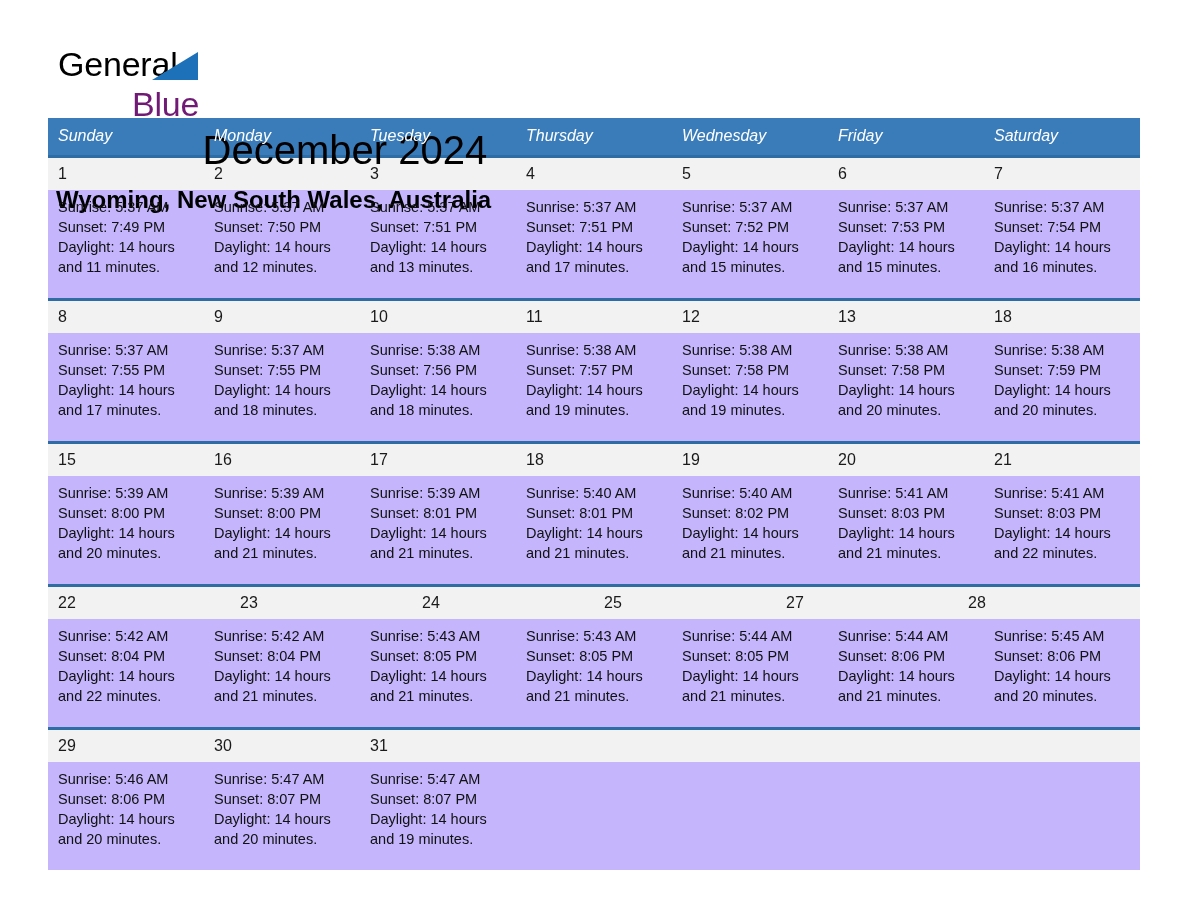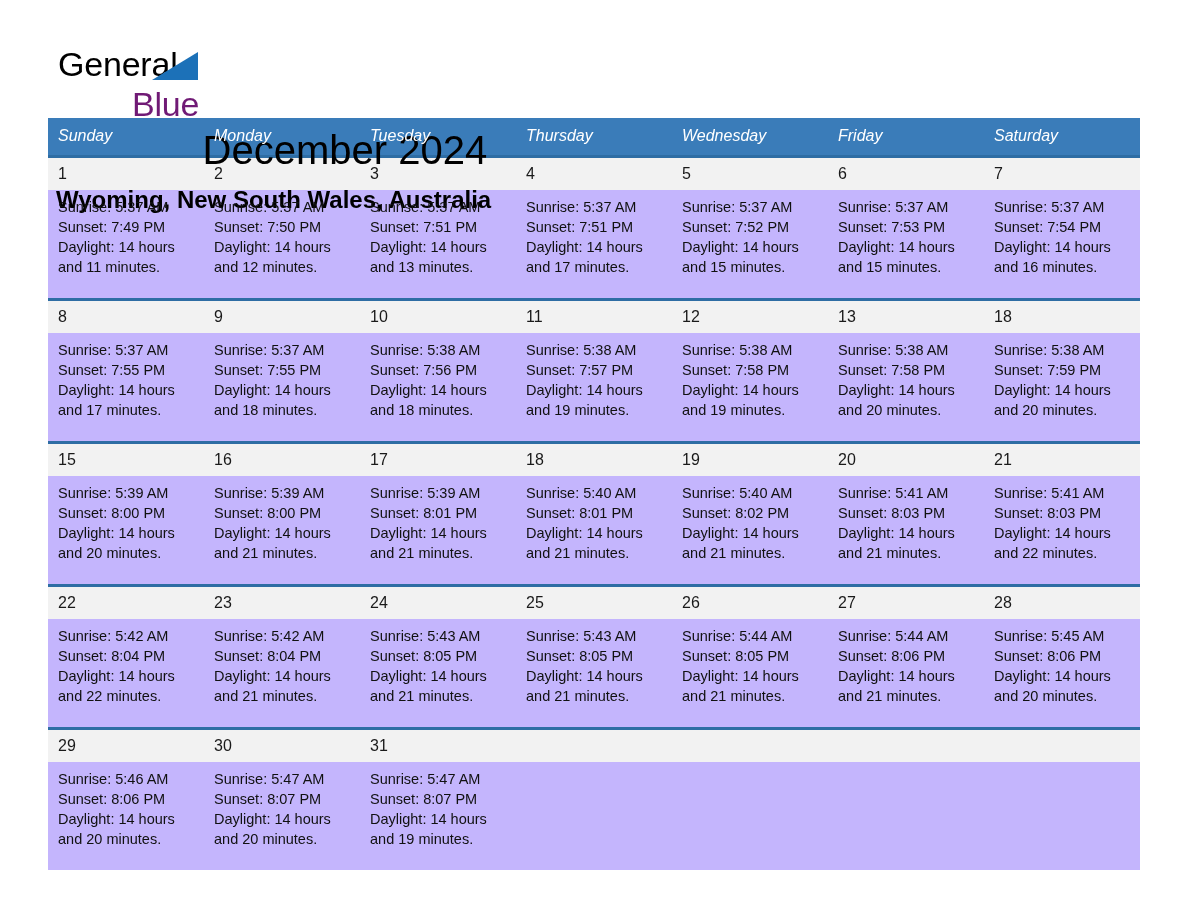--- a/index.html
+++ b/index.html
@@ -342,21 +342,20 @@
         </div>
       </div>
     </div>
 
     <div class="week-row">
       <div class="week-dates">
         <div class="date-cell">22</div>
         <div class="date-cell">23</div>
         <div class="date-cell">24</div>
         <div class="date-cell">25</div>
-        <div class="date-cell">26</div>
         <div class="date-cell">27</div>
         <div class="date-cell">28</div>
       </div>
       <div class="week-details">
         <div class="detail-cell">
           <div class="detail-line">Sunrise: 5:42 AM</div>
           <div class="detail-line">Sunset: 8:04 PM</div>
           <div class="detail-line">Daylight: 14 hours</div>
           <div class="detail-line">and 22 minutes.</div>
         </div>

